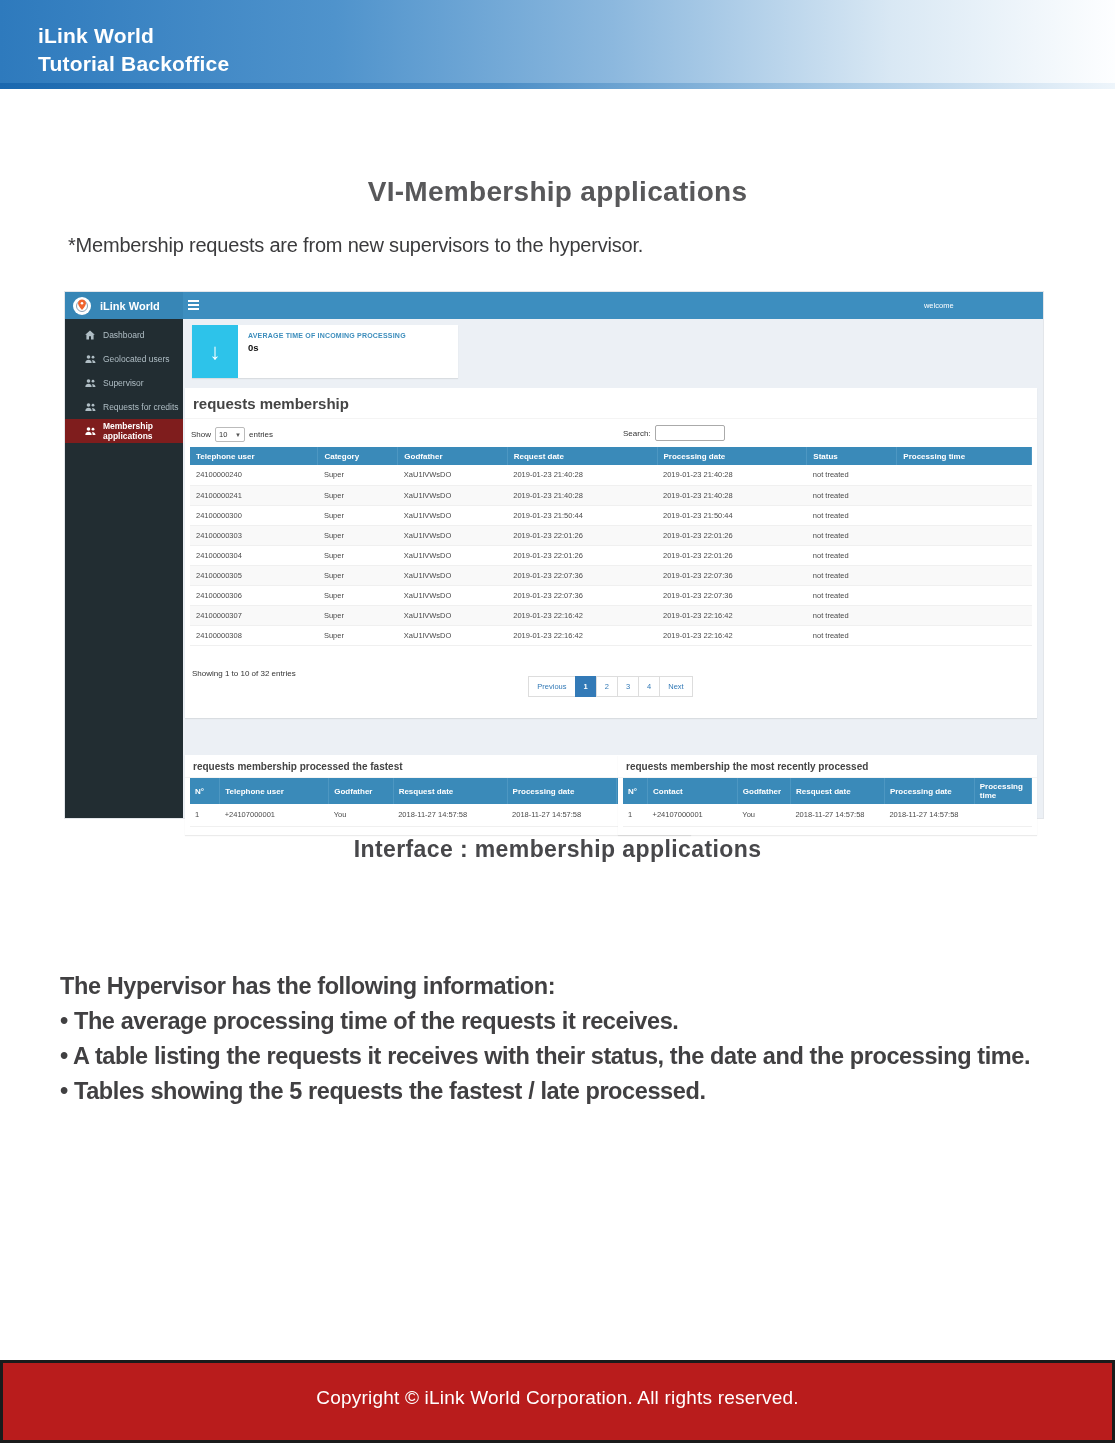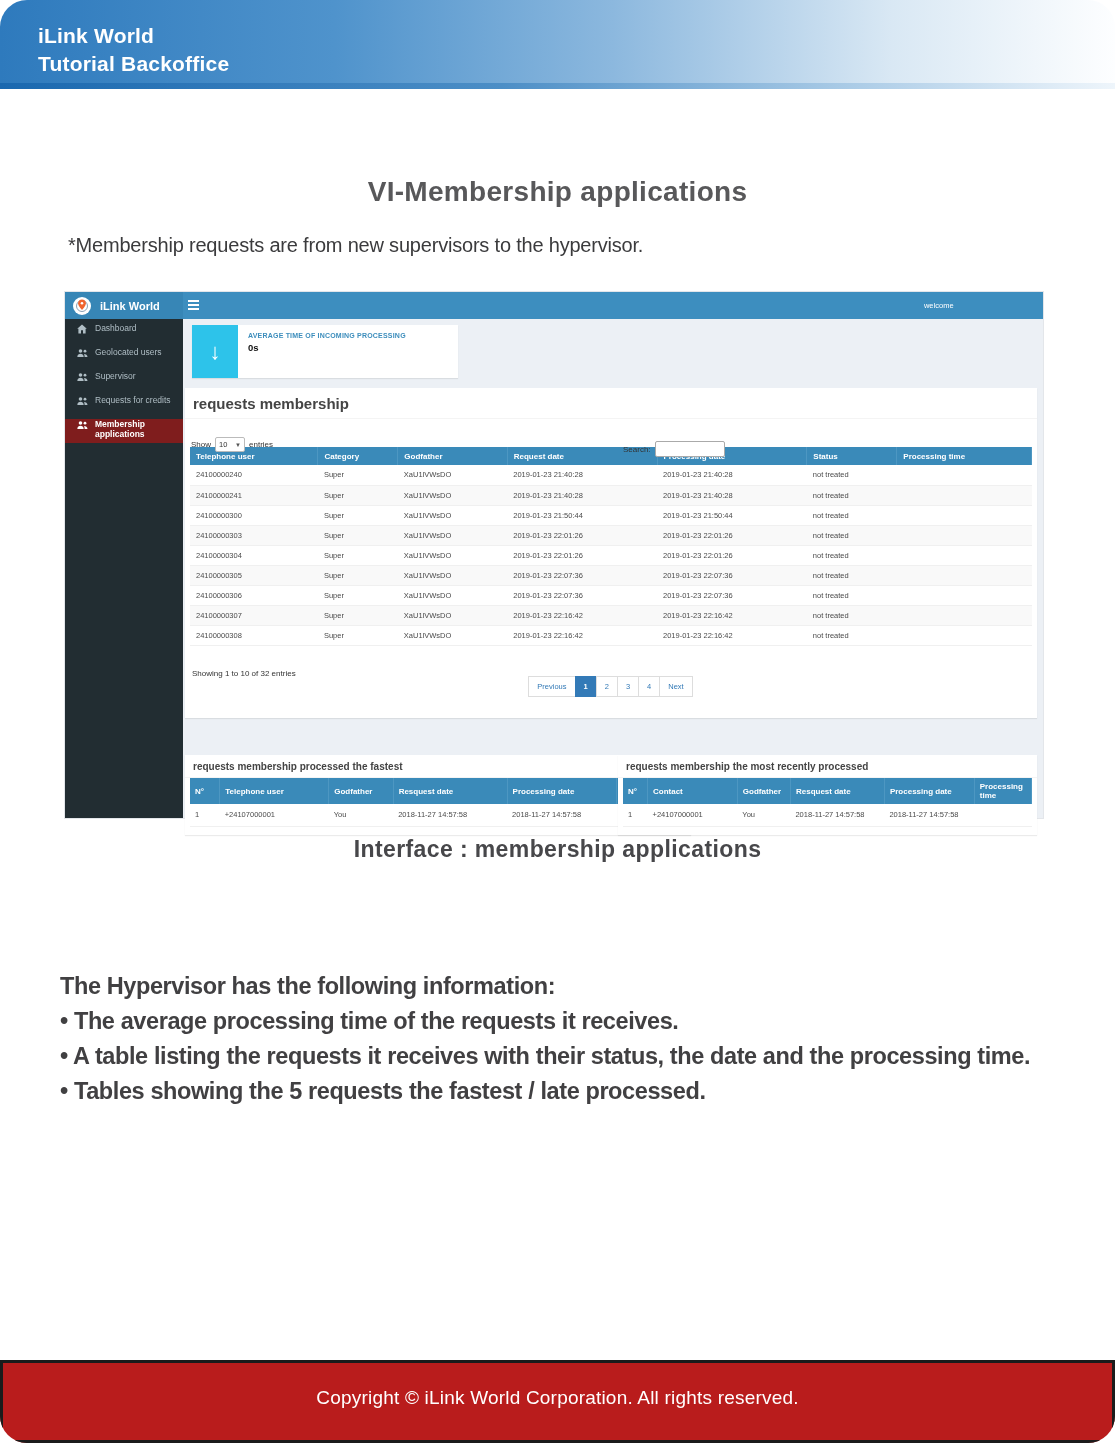--- a/index.html
+++ b/index.html
@@ -1,18 +1,18 @@
 <!DOCTYPE html>
 <html><head>
 <meta charset="utf-8">
 <style>
   * { margin:0; padding:0; box-sizing:border-box; }
   html,body { background:#ffffff; }
   body { font-family:"Liberation Sans", sans-serif; }
-  .page { position:relative; width:1115px; height:1443px; background:#fff; overflow:hidden;border-radius:27px; }
+  .page { position:relative; width:1115px; height:1443px; background:#fff; overflow:hidden; }
 
   
   .banner { position:absolute; left:0; top:0; width:1115px; height:83px;
             background:linear-gradient(90deg,#2e7abd 0%,#4f93cc 30%,#8cb8de 55%,#d9e8f4 80%,#fdfeff 100%); }
   .banner-text { position:absolute; left:38px; top:22px; color:#ffffff; line-height:28px; font-size:21px; font-weight:600; letter-spacing:0.2px; }
   .banner-strip { position:absolute; left:0; top:83px; width:1115px; height:6px;
             background:linear-gradient(90deg,#1a68af 0%,#4c8ec6 45%,#a7c9e5 75%,#eef5fb 100%); }
 
   
   .sec-title { position:absolute; left:0; top:176px; width:1115px; text-align:center;
@@ -27,46 +27,46 @@
   .brand { position:absolute; left:0; top:0; width:118px; height:27px; background:#3786b6; display:flex; align-items:center; }
   .logo { width:18px; height:18px; border-radius:50%; background:#ffffff; margin-left:8px; position:relative; flex:none; }
   .logo svg { position:absolute; left:3px; top:2px; }
   .brand-name { color:#fff; font-size:11px; font-weight:bold; margin-left:9px; }
   .hamburger { position:absolute; left:123px; top:8px; width:11px; height:11px; cursor:pointer; }
   .hamburger div { height:2px; background:#fff; margin-bottom:2px; }
   .welcome { position:absolute; right:8px; top:0; height:27px; display:flex; align-items:center; color:#fff; font-size:7.5px;gap:18px; }
   .welcome b { margin-left:3px;margin-top:48px; }
 
   .sidebar { position:absolute; left:0; top:27px; width:118px; height:499px; background:#222d32; }
-  .side-item { height:24px; display:flex; padding-left:12px; color:#b0bec5; font-size:8.5px; cursor:pointer; }
+  .side-item { height:24px; display:flex; align-items:center; padding-left:20px; color:#b0bec5; font-size:8.5px; cursor:pointer; }
   .side-item .ic { width:11px; height:11px; margin-right:7px; flex:none; display:flex; align-items:center; }
   .side-item.active { background:#7f1d1d; color:#ffffff; font-weight:bold; }
   .sidebar { padding-top:4px; }
 
   .content { position:absolute; left:118px; top:27px; width:860px; height:499px; background:#ecf0f5; }
 
   
   .avg-card { position:absolute; left:9px; top:6px; width:266px; height:53px; background:#ffffff;
               box-shadow:0 1px 1px rgba(0,0,0,0.08); display:flex; }
   .avg-icon { width:46px; height:53px; background:#2dc3ea; color:#fff; display:flex; align-items:center; justify-content:center;
               font-size:22px; font-weight:bold; flex:none; }
   .avg-txt { padding:7px 0 0 10px; }
   .avg-label { color:#3c8dbc; font-size:7px; font-weight:bold; letter-spacing:0.2px; }
   .avg-value { color:#111; font-size:9.5px; font-weight:bold; margin-top:3px; }
 
   
   .panel { position:absolute; background:#ffffff; box-shadow:0 1px 1px rgba(0,0,0,0.08); }
   .panel-main { left:2px; top:69px; width:852px; height:330px; }
   .panel-title { font-size:15px; font-weight:600; color:#444; padding:7px 8px 6px 8px; border-bottom:1px solid #f4f4f4; }
   .controls { position:relative; height:26px; margin:2px 5px 0 5px; font-size:8px; color:#333; }
-  .show-group { position:absolute; left:1px; top:16px; display:flex; align-items:center; gap:4px; }
+  .show-group { position:absolute; left:1px; top:6px; display:flex; align-items:center; gap:4px; }
   .select-box { width:30px; height:15px; border:1px solid #bbb; border-radius:2px; display:flex; align-items:center;
                 justify-content:space-between; padding:0 3px; background:#fff; cursor:pointer; font-size:7.5px; }
   .select-box .caret { font-size:6px; color:#555; }
-  .search-group { position:absolute; left:433px; top:20px; display:flex; align-items:center; gap:4px; }
+  .search-group { position:absolute; left:433px; top:4px; display:flex; align-items:center; gap:4px; }
   .search-input { width:70px; height:16px; border:1px solid #aaa; border-radius:2px; background:#fff; font-size:8px; padding:0 3px; }
 
   table { border-collapse:collapse; }
   .dtable { width:842px; margin:0 5px; }
   .dtable thead th { background:#3a8ab9; color:#fff; font-size:8px; font-weight:bold; text-align:left;
                      padding:4px 6px; height:18px; border-right:1px solid #4d97c2; }
   .dtable tbody td { font-size:7.5px; color:#4a4a4a; padding:0 6px; height:20px; border-bottom:1px solid #f0f0f0; }
   .dtable tbody tr:nth-child(even) { background:#f9f9f9; }
   .main-table th:nth-child(1), .main-table td:nth-child(1){ width:15.2%; }
   .main-table th:nth-child(2), .main-table td:nth-child(2){ width:9.5%; }

